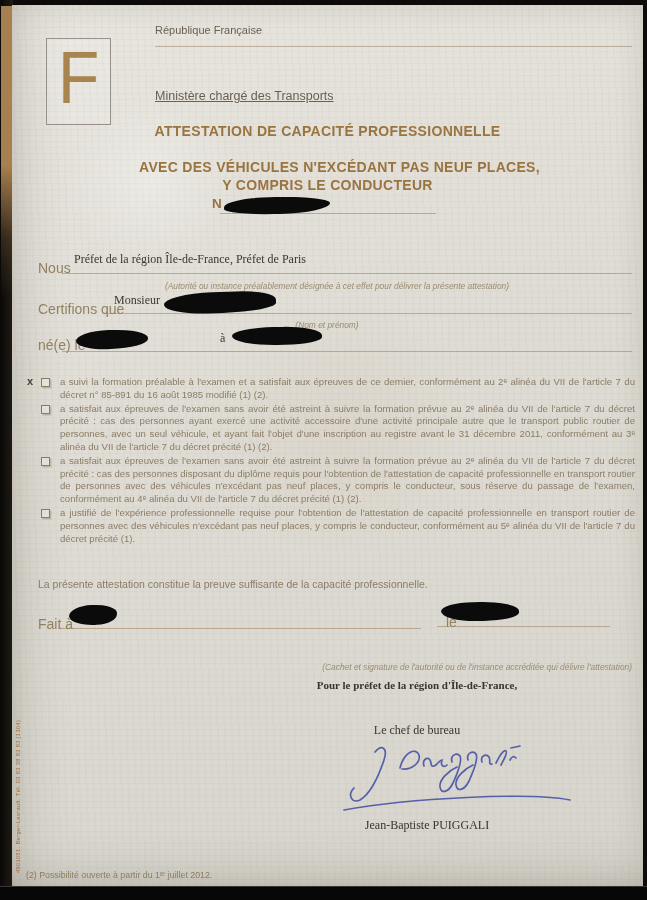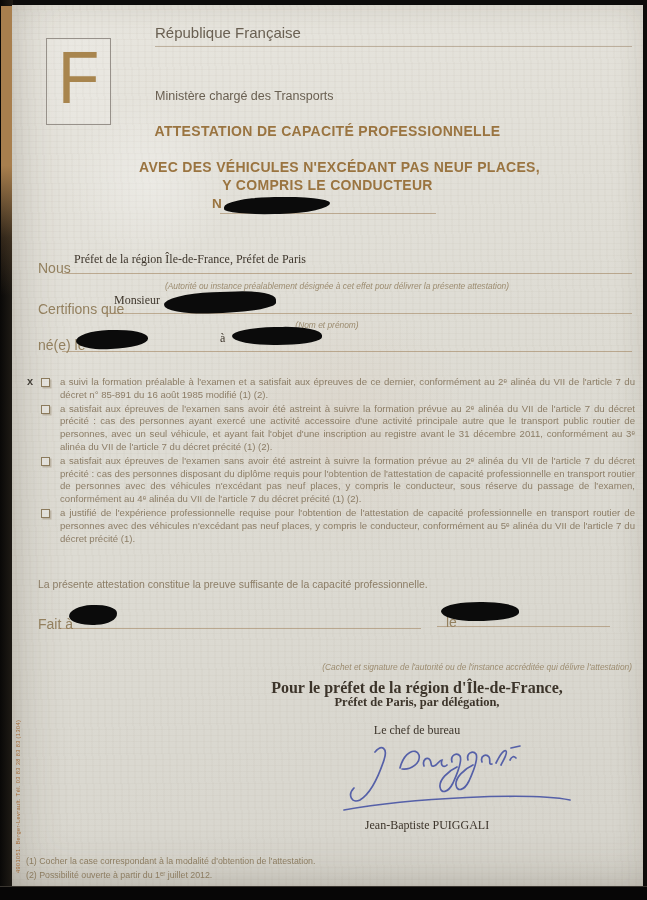--- a/index.html
+++ b/index.html
@@ -42,28 +42,28 @@
 <body>
 
 <div id="stage">
   <div id="edge-top" class="edge"></div>
   <div id="edge-left" class="edge"></div>
   <div id="edge-right" class="edge"></div>
   <div id="desk-strip"></div>
 
   <div id="paper">
 
-    <div class="abs" style="left:143px;top:19px;font-size:15px;color:#6a6052;">République Française</div>
+    <div class="abs" style="left:143px;top:19px;font-size:11px;color:#6a6052;">République Française</div>
     <div class="abs rule" style="left:143px;top:41px;width:477px;border-color:rgba(150,125,95,.5);"></div>
 
     <div class="abs" style="left:34px;top:33px;width:63px;height:85px;border:1px solid #97918a;background:rgba(255,255,255,.12);">
       <span style="position:absolute;left:9px;top:-4px;font-size:74px;font-weight:400;color:#a8854e;transform:scaleX(.92);">F</span>
     </div>
 
-    <div class="abs" style="left:143px;top:84px;font-size:12.5px;color:#6a6052;">Ministère chargé des Transports</div>
+    <div class="abs" style="left:143px;top:84px;font-size:12.5px;color:#6a6052;text-decoration:underline;">Ministère chargé des Transports</div>
 
     <div class="abs title-line" style="left:0;top:117px;">ATTESTATION DE CAPACITÉ PROFESSIONNELLE</div>
     <div class="abs title-line" style="left:12px;top:153px;">AVEC DES VÉHICULES N'EXCÉDANT PAS NEUF PLACES,</div>
     <div class="abs title-line" style="left:0;top:171px;">Y COMPRIS LE CONDUCTEUR</div>
 
     <div class="abs" style="left:200px;top:191px;font-size:13.5px;font-weight:bold;color:#9a7440;">N</div>
     <div class="abs rule" style="left:208px;top:208px;width:216px;"></div>
     <div class="redact" style="left:212px;top:192px;width:106px;height:17px;border-radius:45% 55% 50% 50%/55% 45% 60% 40%;transform:rotate(-1.5deg);"></div>
 
     <div class="abs label" style="left:26px;top:255px;">Nous</div>
@@ -108,41 +108,39 @@
 
     <div class="abs label" style="left:26px;top:611px;">Fait à</div>
     <div class="abs rule" style="left:46px;top:623px;width:363px;"></div>
     <div class="redact" style="left:57px;top:600px;width:48px;height:20px;border-radius:50% 50% 45% 55%/55% 45% 55% 50%;transform:rotate(-2deg);"></div>
     <div class="abs label" style="left:419px;top:609px;padding-left:15px;">le</div>
     <div class="abs rule" style="left:425px;top:621px;width:173px;"></div>
     <div class="redact" style="left:429px;top:597px;width:78px;height:19px;border-radius:45% 55% 50% 50%/50% 55% 45% 60%;transform:rotate(-1deg);"></div>
 
     <div class="abs hint" style="left:288px;top:657px;width:332px;text-align:right;">(Cachet et signature de l'autorité ou de l'instance accréditée qui délivre l'attestation)</div>
 
-    <div class="abs serifc" style="left:220px;top:674px;width:370px;text-align:center;font-size:16px;font-weight:600;">Pour le préfet de la région d'Île-de-France,</div>
-    <div class="abs serifc" style="left:220px;top:690px;width:370px;text-align:center;font-size:12.5px;font-weight:600;">Préfet de Paris, par délégation,</div>
+    <div class="abs serifc" style="left:220px;top:674px;width:370px;text-align:center;font-size:11px;font-weight:600;">Pour le préfet de la région d'Île-de-France,</div>
     <div class="abs serifc" style="left:220px;top:718px;width:370px;text-align:center;font-size:12px;">Le chef de bureau</div>
 
     <svg class="abs" style="left:318px;top:735px;" width="250" height="80" viewBox="0 0 250 80">
       <g fill="none" stroke="#5560a8" stroke-width="1.7" stroke-linecap="round">
         <path d="M45 12 C52 4 58 8 54 20 C48 38 40 54 30 60 C22 64 17 55 24 48"></path>
         <path d="M70 28 C74 12 86 7 89 15 C91 23 81 30 72 29"></path>
         <path d="M94 26 C92 20 97 16 100 20 C102 23 100 27 104 26 C108 25 109 20 112 20 C110 26 114 28 117 25"></path>
         <path d="M122 22 C120 15 127 12 130 16 C132 20 128 32 123 43 C118 53 111 54 110 47 C109 40 118 31 127 27"></path>
         <path d="M138 20 C136 13 143 10 146 14 C148 18 144 30 139 41 C134 51 127 52 126 45 C125 38 134 29 143 25"></path>
         <path d="M152 22 C150 16 156 13 159 17 C161 20 158 25 162 24"></path>
         <path d="M166 23 C170 15 174 9 176 11 C178 13 173 21 171 25"></path>
         <path d="M180 20 C182 16 184 16 186 18"></path>
         <path d="M181 8 L190 6"></path>
         <path d="M14 70 C80 58 200 52 240 60"></path>
       </g>
     </svg>
 
     <div class="abs serifc" style="left:250px;top:813px;width:330px;text-align:center;font-size:12px;">Jean-Baptiste PUIGGALI</div>
 
-    <div class="abs" style="left:14px;top:851px;font-size:8.8px;color:#8c7c60;">(1) Cocher la case correspondant à la modalité d'obtention de l'attestation.</div>
     <div class="abs" style="left:14px;top:865px;font-size:8.8px;color:#8c7c60;">(2) Possibilité ouverte à partir du 1ᵉʳ juillet 2012.</div>
 
     <div id="print-info">4901051. Berger-Levrault. Tél. 03 83 38 83 83 (1304)</div>
   </div>
 
   <div id="edge-bottom" class="edge"></div>
 </div>
 
 </body></html>

